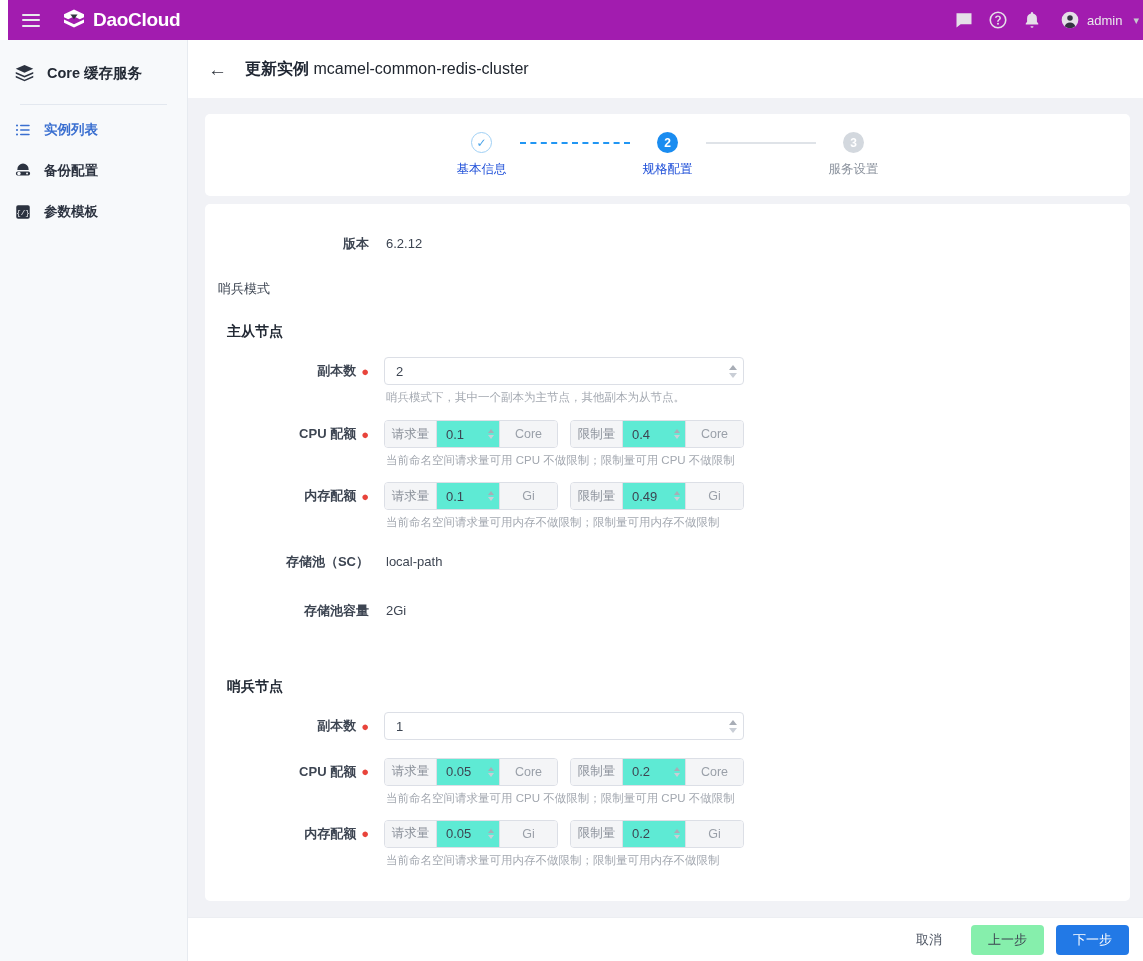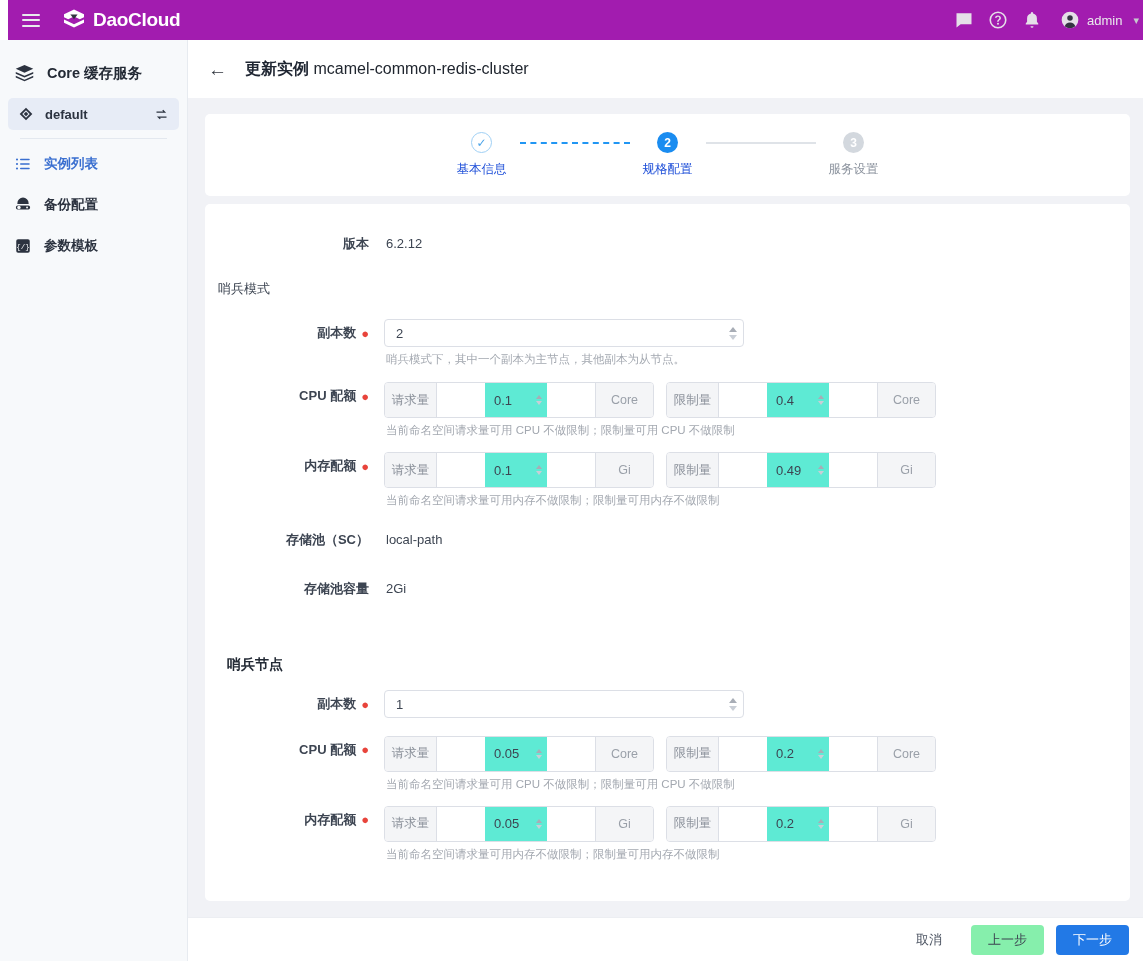--- a/index.html
+++ b/index.html
@@ -145,22 +145,22 @@
     display: flex; flex-direction: column; justify-content: center; gap: 3px;
     cursor: pointer;
   }
   .spin .up, .spin .down { width: 0; height: 0; border-left: 4px solid transparent; border-right: 4px solid transparent; }
   .spin .up { border-bottom: 5px solid #a8adb6; }
   .spin .down { border-top: 5px solid #c9ced6; }
 
   
   .quota { display: flex; gap: 12px; }
   .qgroup {
-    display: flex; height: 36px;
-    border: 1px solid #dcdfe6; border-radius: 4px; overflow: hidden; gap: 48px;
+    display: flex; height: 28px;
+    border: 1px solid #dcdfe6; border-radius: 4px; overflow: hidden;
   }
   .q-prefix {
     width: 52px; background: #f4f5f7; border-right: 1px solid #dcdfe6;
     display: flex; align-items: center; justify-content: center;
     font-size: 12.5px; color: #8b919b;
   }
   .q-num {
     width: 62px; background: #5eead4; position: relative;
     display: flex; align-items: center; padding-left: 9px;
     font-size: 13px; color: #3d4552;
@@ -242,31 +242,20 @@
 <div class="sidebar">
   <div class="sb-title">
     <svg class="sb-icon" viewBox="0 0 24 24" style="width:21px;height:21px">
       <path fill="#2c3340" d="M12 2.2 22 6.6 12 11 2 6.6z"></path>
       <path fill="#2c3340" d="M2 10.3l10 4.4 10-4.4v1.9L12 16.6 2 12.2z"></path>
       <path fill="#2c3340" d="M2 14.6l10 4.4 10-4.4v1.9L12 20.9 2 16.5z"></path>
     </svg>
     <div class="sb-title-text">Core 缓存服务</div>
   </div>
 
-  <div class="sb-proj">
-    <svg class="sb-icon" viewBox="0 0 24 24" style="width:16px;height:16px">
-      <path fill="#2c3340" d="M12 2.5 21.5 12 12 21.5 2.5 12z"></path>
-      <path fill="#e7ecf6" d="M12 6.4 17.6 12 12 17.6 6.4 12z"></path>
-      <path fill="#2c3340" d="M12 8.6 15.4 12 12 15.4 8.6 12z"></path>
-    </svg>
-    <span class="sb-proj-name">default</span>
-    <svg viewBox="0 0 24 24" style="width:15px;height:15px">
-      <path fill="none" stroke="#2c3340" stroke-width="2" d="M4 8h13l-3-3M20 16H7l3 3"></path>
-    </svg>
-  </div>
 
   <div class="sb-divider"></div>
 
   <div class="sb-item active">
     <svg class="sb-icon" viewBox="0 0 24 24">
       <g fill="#3a6fd0">
         <circle cx="4" cy="6" r="1.4"></circle>
           <rect x="8" y="5" width="13" height="2" rx="1"></rect>
         <circle cx="4" cy="12" r="1.4"></circle>
           <rect x="8" y="11" width="13" height="2" rx="1"></rect>
@@ -331,20 +320,21 @@
 
       <div class="row" style="margin-top:4px;">
         <div class="lbl">版本</div>
         <div class="val">6.2.12</div>
       </div>
 
       <div class="row" style="margin-top:17px;">
         <div class="val">哨兵模式</div>
       </div>
 
+      <div class="section-title" style="margin-top:20px;">主从节点</div>
 
       <div class="row" style="margin-top:16px;">
         <div class="lbl">
           <span>副本数</span><span class="req">●</span>
         </div>
         <div class="field-wrap">
           <div class="num-input">
             <span>2</span>
             <span class="spin">
               <span class="up"></span>

